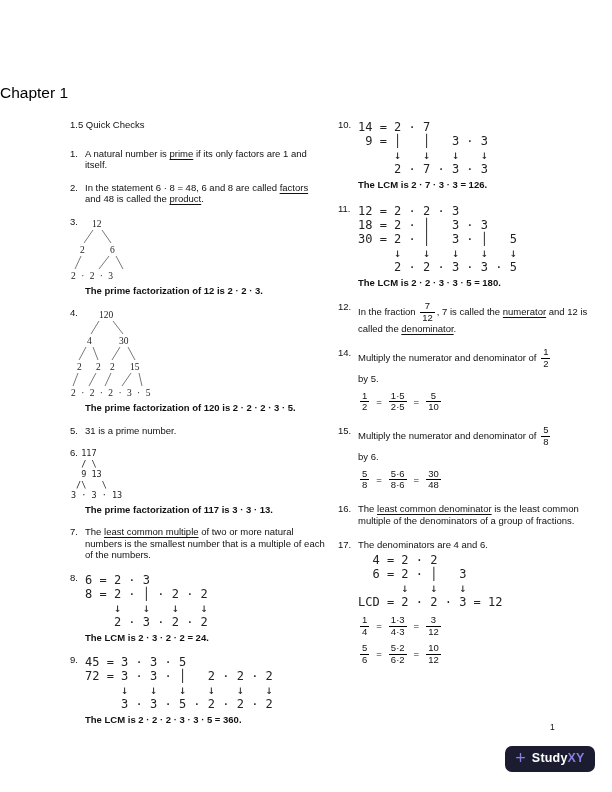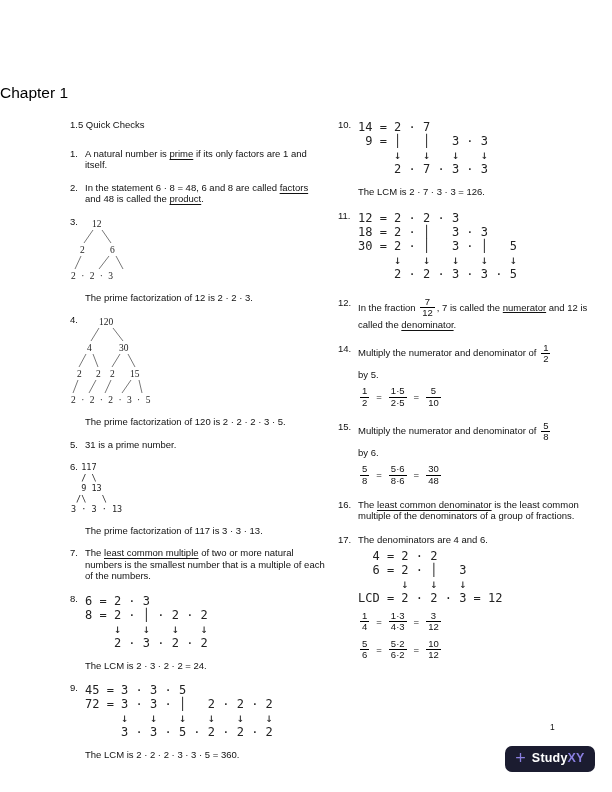--- a/index.html
+++ b/index.html
@@ -28,21 +28,21 @@
   .work {
     font-family:"DejaVu Sans Mono", monospace;
     font-size:12px; line-height:14px; white-space:pre;
     margin:1px 0 3px 0; color:#222;
   }
   .tree-pre {
     font-family:"DejaVu Sans Mono", monospace;
     font-size:8.5px; line-height:10.5px; white-space:pre;
     margin:1px 0 2px -14px; color:#222;
   }
-  .caption { margin-top:10px; }
+  .caption { margin-top:3px;font-weight:bold; }
   .treesvg { display:block; margin:2px 0 2px -14px; }
   .treesvg text { font-family:"Liberation Serif", serif; font-size:9.5px; fill:#222; }
   .treesvg line { stroke:#555; stroke-width:0.8; }
   .frac { display:inline-flex; flex-direction:column; text-align:center;
           vertical-align:middle; margin:0 2px; line-height:10.5px; }
   .frac .fn { border-bottom:1px solid #000; padding:0 2px; }
   .frac .fd { padding:0 2px; }
   .eq { display:flex; align-items:center; gap:5px; margin-top:6px; }
   .by-line { margin-top:4px; }
   .page-number { position:absolute; left:550px; top:722px; font-size:8.5px; }
@@ -177,20 +177,21 @@
   </div>
 
   <div class="item">
     <span class="inum">11.</span>
     <span class="ibody">
       <pre class="work">12 = 2 · 2 · 3
 18 = 2 · │   3 · 3
 30 = 2 · │   3 · │   5
      ↓   ↓   ↓   ↓   ↓
      2 · 2 · 3 · 3 · 5</pre>
+      <div class="caption">The LCM is 2 · 2 · 3 · 3 · 5 = 180.</div>
     </span>
   </div>
 
   <div class="item">
     <span class="inum">12.</span>
     <span class="ibody"><span>In the fraction </span><span class="frac">
           <span class="fn">7</span>
           <span class="fd">12</span>
         </span><span>,  7 is called the </span><span class="u">numerator</span><span> and 12 is called the </span><span class="u">denominator</span><span>.</span></span>
   </div>

